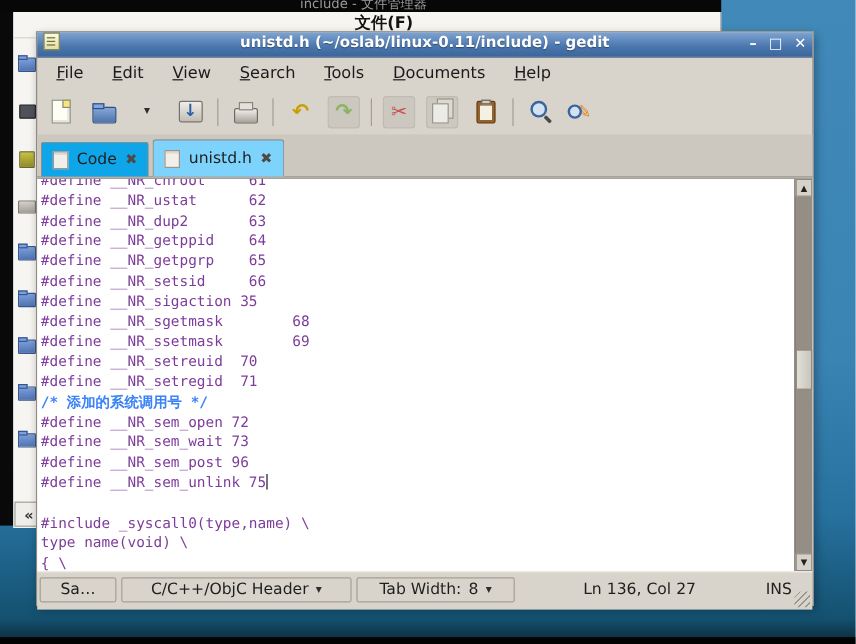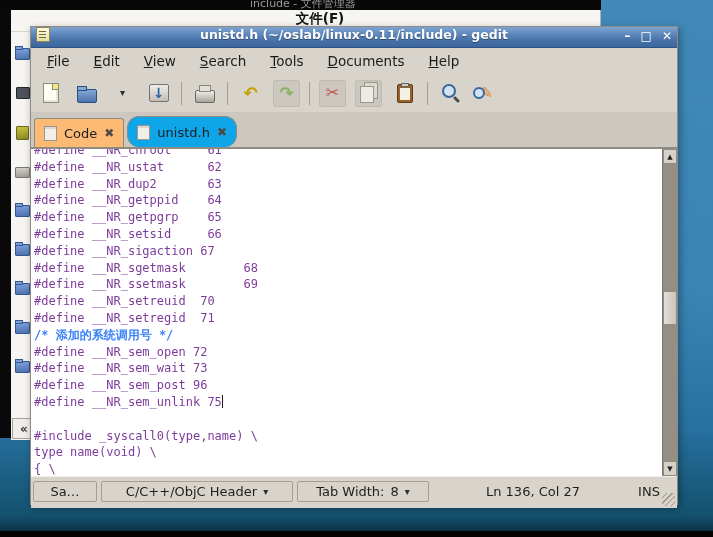--- a/index.html
+++ b/index.html
@@ -65,22 +65,22 @@
   .ic-paste{width:14px;height:17px;background:#96622c;border:1px solid #5f3c15;border-radius:2px;position:relative;}
   .ic-paste::after{content:'';position:absolute;left:2px;right:2px;top:3px;bottom:2px;background:#f4f1e4;}
   .ic-paste::before{content:'';position:absolute;top:-2px;left:3px;width:6px;height:2px;background:#cfccc4;border:1px solid #6a655d;z-index:1;}
   .ic-find{width:10px;height:10px;border:2px solid #39669c;border-radius:50%;background:#d3e2f2;position:relative;margin:0 4px 4px 0;}
   .ic-find::after{content:'';position:absolute;width:7px;height:3px;background:#4a4a4a;border-radius:1px;transform:rotate(45deg);right:-6px;bottom:-5px;}
   .ic-replace{color:#e0872a;font-size:15px;position:relative;}
   .ic-replace::before{content:'';position:absolute;left:-7px;top:1px;width:8px;height:8px;border:2px solid #39669c;border-radius:50%;background:#d3e2f2;}
   
   .tabbar{height:36px;background:#ccc8c0;border-bottom:1px solid #8f8a82;display:flex;align-items:flex-end;padding-left:3px;box-sizing:border-box;}
   .tab{height:28px;display:flex;align-items:center;gap:7px;padding:0 9px;border:1px solid #8f8a82;border-bottom:none;
-       border-radius:3px 3px 0 0;background:#fdba74;margin-right:3px;cursor:default;}
-  .tab.active{background:#0ea5e9;height:30px;border-radius:12px;}
+       border-radius:3px 3px 0 0;background:#0ea5e9;margin-right:3px;cursor:default;}
+  .tab.active{background:#7dd3fc;height:30px;}
   .tab-doc{width:11px;height:13px;background:#f1efe9;border:1px solid #9a958d;box-shadow:inset 0 2px 0 #dbd8d0;}
   .tab-label{font-size:13px;color:#1e1e1e;font-weight:500;white-space:nowrap;}
   .tab-close{font-size:12px;color:#4f4a44;font-weight:bold;line-height:1;}
   
   .editor{position:relative;height:328px;background:#ffffff;border-top:1px solid #8f8a82;box-sizing:border-box;overflow:hidden;}
   .editor-content{position:absolute;left:3px;top:-7px;right:17px;bottom:0;overflow:hidden;
                   font-family:"DejaVu Sans Mono","Liberation Mono",monospace;font-size:12px;}
   .code-line{height:16.8px;line-height:16.8px;white-space:pre;}
   .lt{white-space:pre;}
   .lt.pp{color:#7d3c9b;}
@@ -235,21 +235,21 @@
 
     <div class="editor">
       <div class="editor-content">
 
       <div class="code-line"><span class="lt pp">#define __NR_chroot     61</span></div>
           <div class="code-line"><span class="lt pp">#define __NR_ustat      62</span></div>
           <div class="code-line"><span class="lt pp">#define __NR_dup2       63</span></div>
           <div class="code-line"><span class="lt pp">#define __NR_getppid    64</span></div>
           <div class="code-line"><span class="lt pp">#define __NR_getpgrp    65</span></div>
           <div class="code-line"><span class="lt pp">#define __NR_setsid     66</span></div>
-          <div class="code-line"><span class="lt pp">#define __NR_sigaction 67</span></div>
+          <div class="code-line"><span class="lt pp">#define __NR_sigaction 35</span></div>
           <div class="code-line"><span class="lt pp">#define __NR_sgetmask        68</span></div>
           <div class="code-line"><span class="lt pp">#define __NR_ssetmask        69</span></div>
           <div class="code-line"><span class="lt pp">#define __NR_setreuid  70</span></div>
           <div class="code-line"><span class="lt pp">#define __NR_setregid  71</span></div>
           <div class="code-line"><span class="lt cmt">/* 添加的系统调用号 */</span></div>
           <div class="code-line"><span class="lt pp">#define __NR_sem_open 72</span></div>
           <div class="code-line"><span class="lt pp">#define __NR_sem_wait 73</span></div>
           <div class="code-line"><span class="lt pp">#define __NR_sem_post 96</span></div>
           <div class="code-line"><span class="lt pp">#define __NR_sem_unlink 75</span><span class="caret"></span></div>
           <div class="code-line"><span class="lt pp"></span></div>

